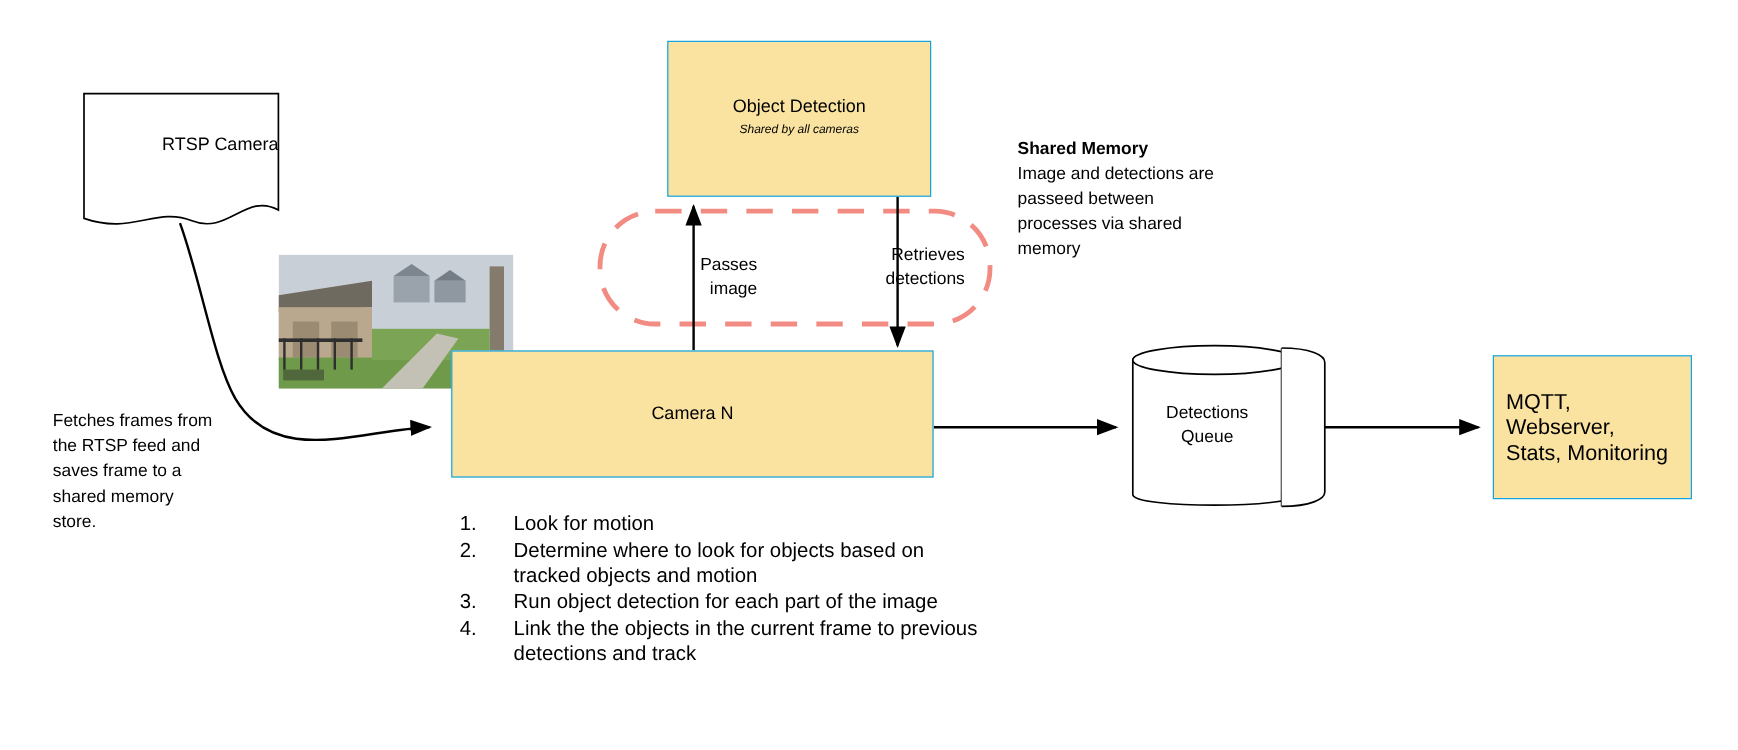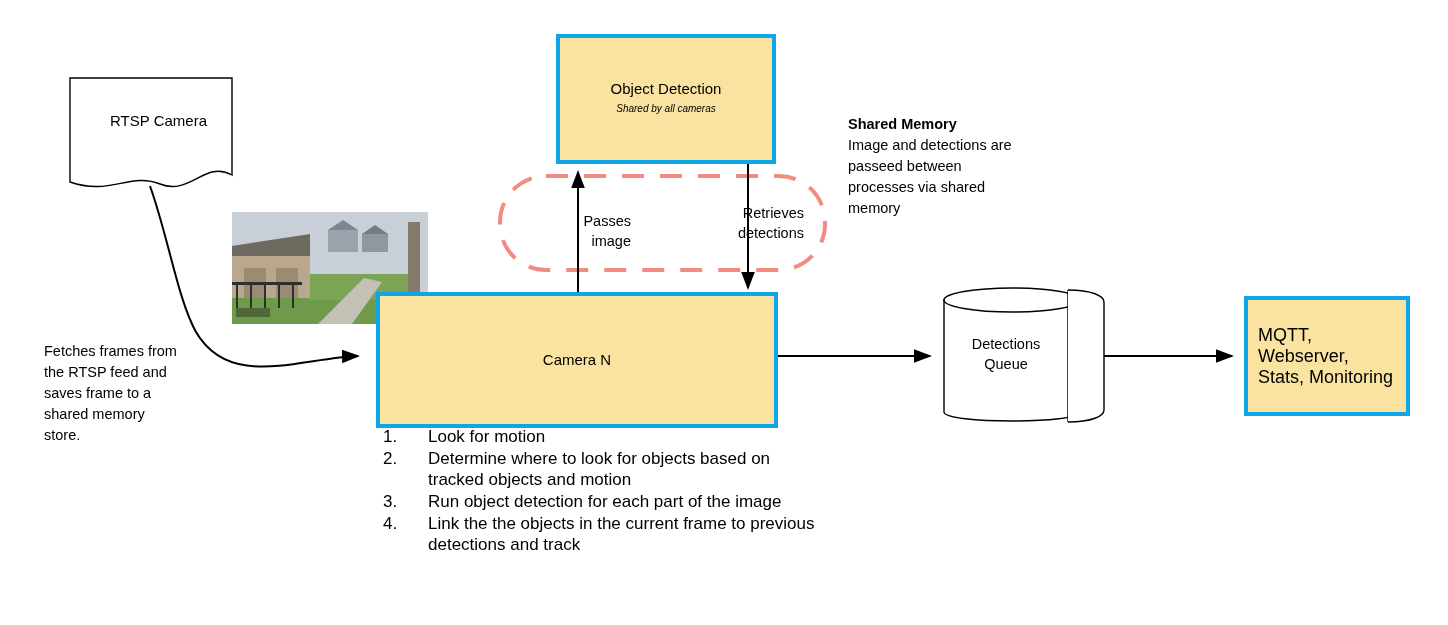--- a/index.html
+++ b/index.html
@@ -25,42 +25,41 @@
     width: 1448px;
     height: 625px;
     pointer-events: none;
   }
   .node {
     position: absolute;
     box-sizing: border-box;
   }
   .box {
     background: #fae3a0;
-    border: 4px solid #0ea5e9;
+    border: 1px solid #0ea5e9;
     display: flex;
     flex-direction: column;
     align-items: center;
     justify-content: center;
     text-align: center;
   }
   .box-title {
     font-size: 15px;
     line-height: 20px;
   }
   .box-sub {
     font-size: 10px;
     font-style: italic;
     line-height: 20px;
   }
   .doc-label {
     position: absolute;
     font-size: 15px;
-    text-align: left;
+    text-align: right;
     width: 100%;
-    padding-left: 40px;
   }
   .note {
     position: absolute;
     font-size: 14.5px;
     line-height: 21px;
     white-space: pre-line;
   }
   .note-strong {
     font-weight: bold;
   }
@@ -194,21 +193,21 @@
 
   <div class="edge-label" style="left:692px; top:203px; width:112px;">Retrieves
 detections</div>
 
   <div class="note note-strong" style="left:848px; top:114px; width:220px;">Shared Memory</div>
   <div class="note" style="left:848px; top:135px; width:215px;">Image and detections are
 passeed between
 processes via shared
 memory</div>
 
-  <div class="node box" style="left:376px; top:292px; width:402px; height:136px;">
+  <div class="node box" style="left:376px; top:292px; width:402px; height:106px;">
     <div class="box-title">Camera N</div>
   </div>
 
   <ol class="steps" style="left:376px; top:426px; width:420px;">
     <li>Look for motion</li>
     <li>Determine where to look for objects based on tracked objects and motion</li>
     <li>Run object detection for each part of the image</li>
     <li>Link the the objects in the current frame to previous detections and track</li>
   </ol>
 

